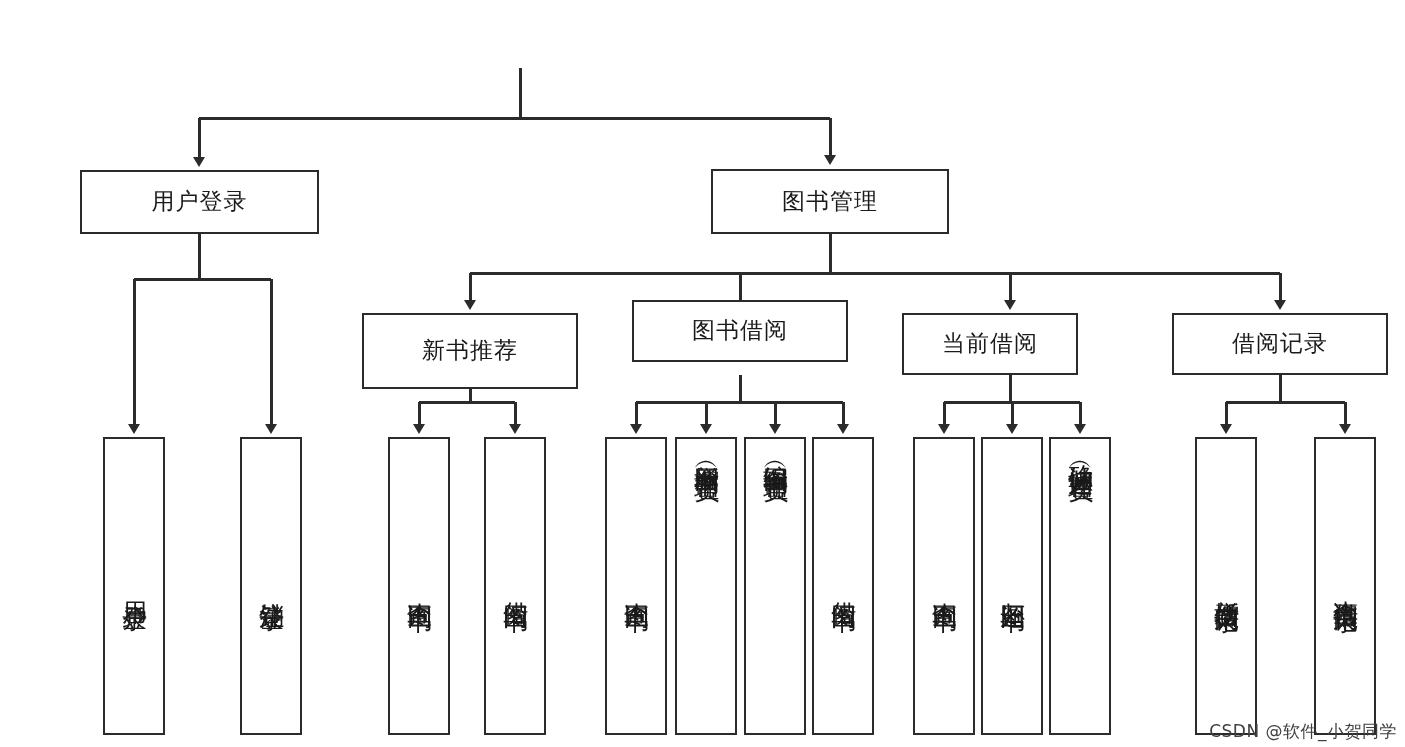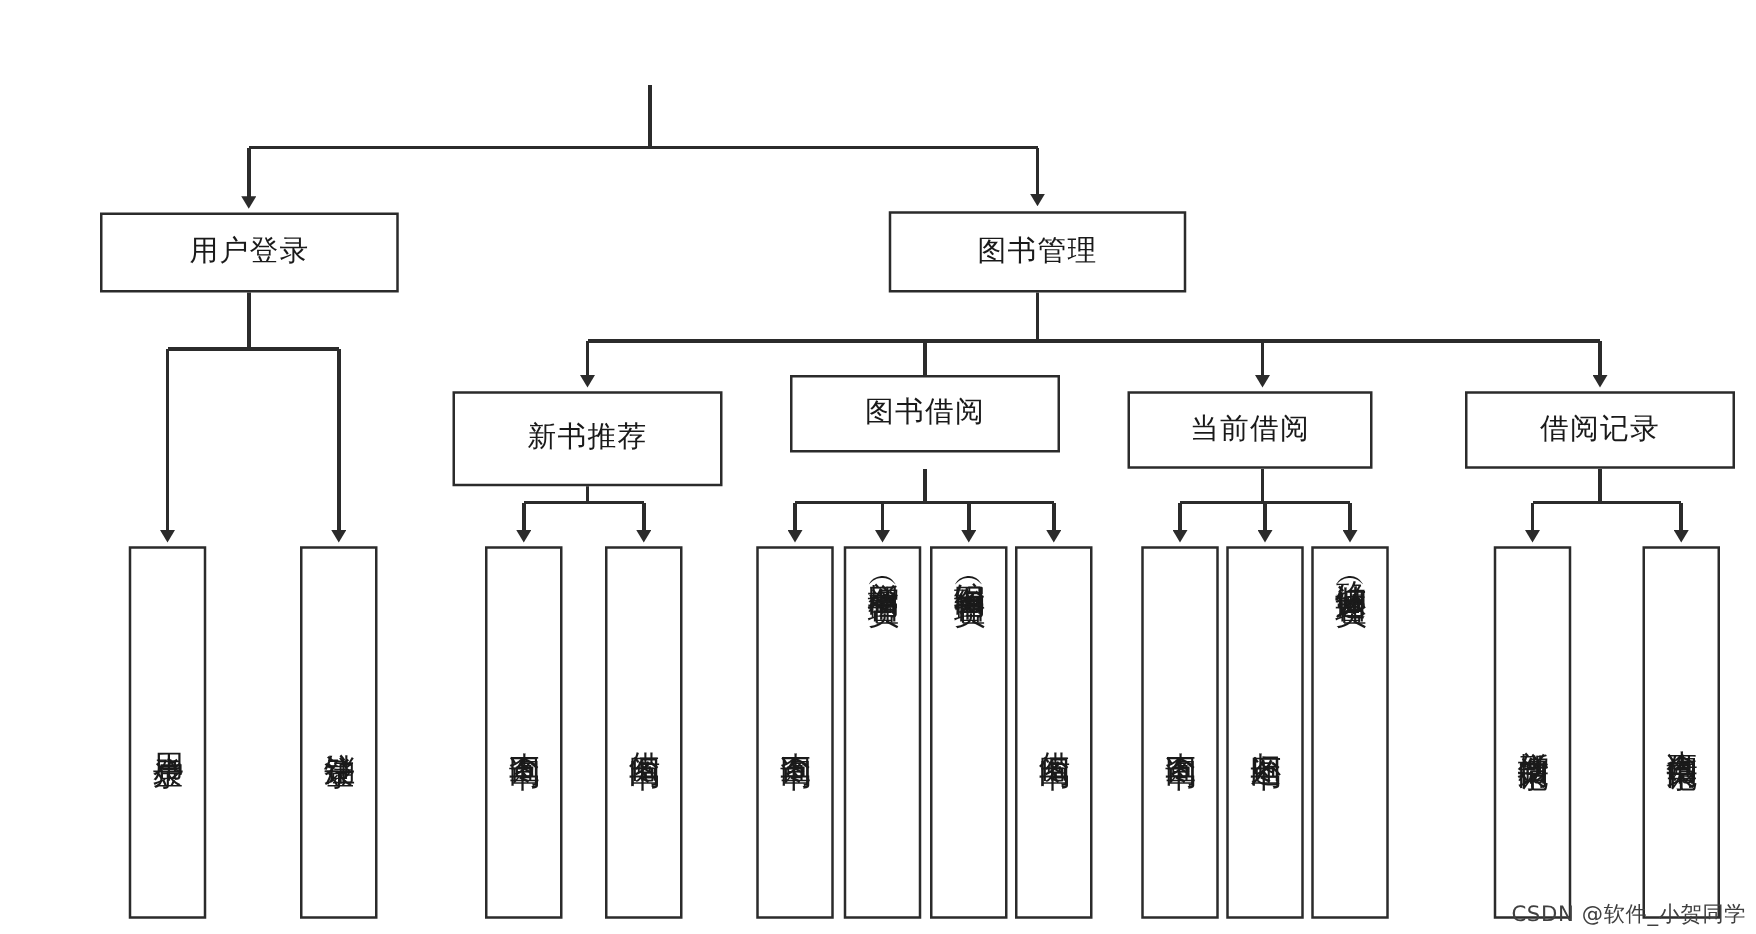--- a/index.html
+++ b/index.html
@@ -130,21 +130,21 @@
   <div class="node horiz" style="left:711px; top:169px; width:238px; height:65px;">
     <span>图书管理</span>
   </div>
 
   <div class="node horiz" style="left:362px; top:313px; width:216px; height:76px;">
     <span>新书推荐</span>
   </div>
   <div class="node horiz" style="left:632px; top:300px; width:216px; height:62px;">
     <span>图书借阅</span>
   </div>
-  <div class="node horiz" style="left:902px; top:313px; width:196px; height:62px;">
+  <div class="node horiz" style="left:902px; top:313px; width:176px; height:62px;">
     <span>当前借阅</span>
   </div>
   <div class="node horiz" style="left:1172px; top:313px; width:216px; height:62px;">
     <span>借阅记录</span>
   </div>
 
   <div class="node vert midalign" style="left:103px; top:437px; width:62px; height:298px;">
     <span>用户登录</span>
   </div>
   <div class="node vert midalign" style="left:240px; top:437px; width:62px; height:298px;">

